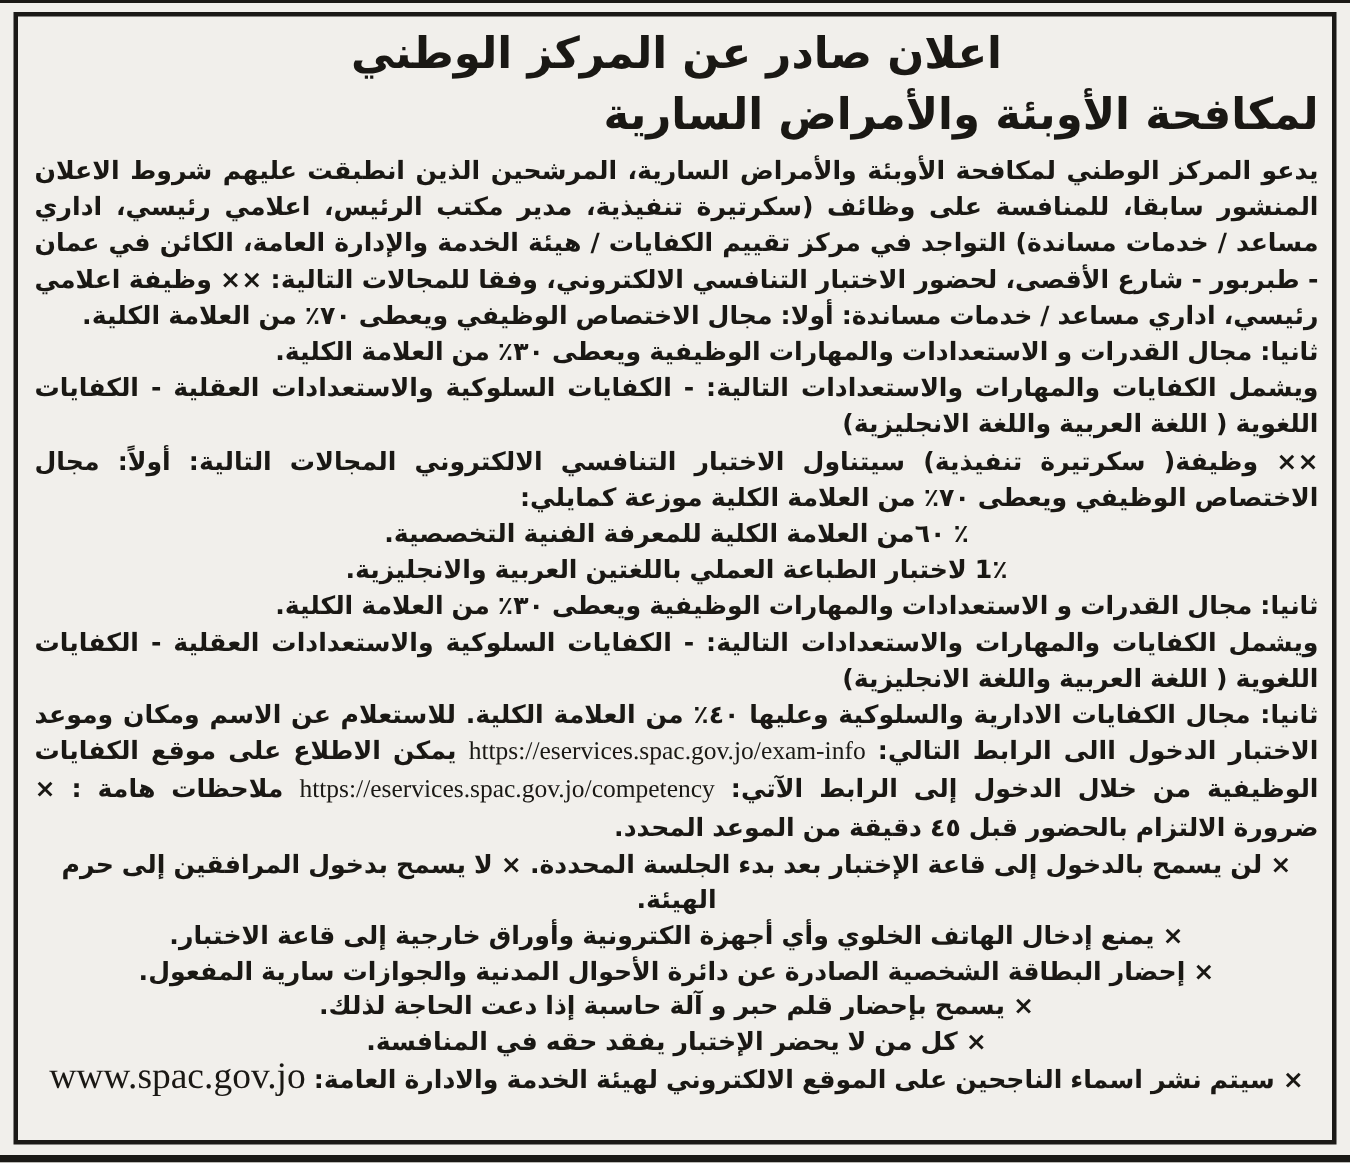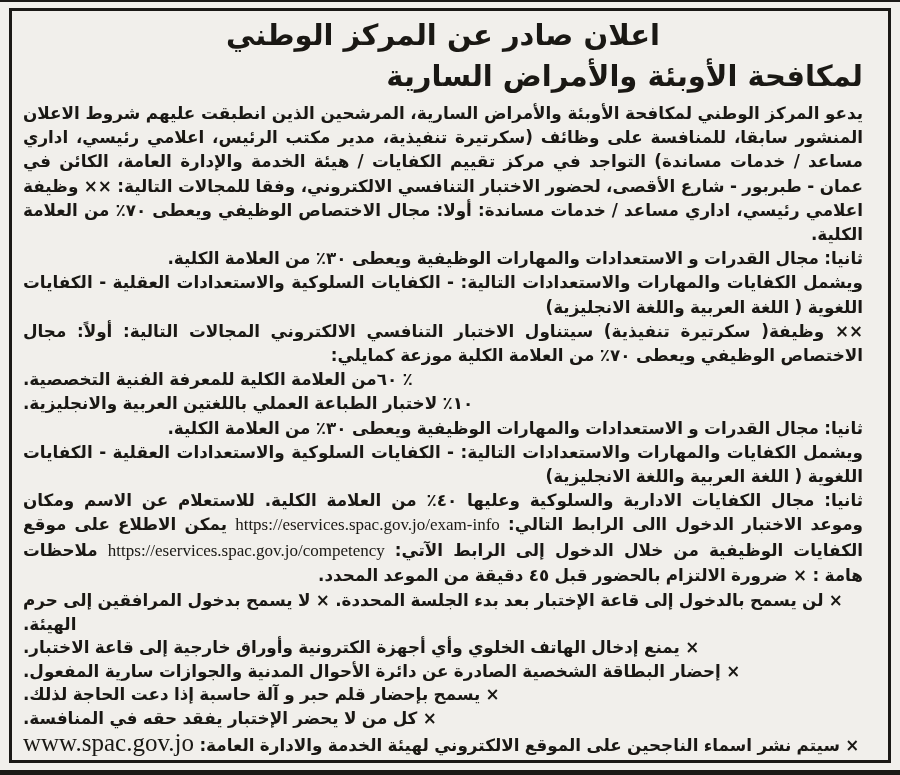--- a/index.html
+++ b/index.html
@@ -7,40 +7,40 @@
     width:900px;height:775px;
     background:#f1efeb;
     font-family:"DejaVu Sans",sans-serif;
   }
   .canvas{position:relative;width:900px;height:775px;overflow:hidden;background:#f1efeb;}
   .rule-top{position:absolute;top:0;left:0;width:100%;height:2px;background:#1b1916;}
   .rule-bottom{position:absolute;bottom:0;left:0;width:100%;height:5px;background:#1b1916;}
   .frame{
     position:absolute;top:8px;left:9px;right:9px;bottom:12px;
     border:3px solid #1b1916;
-    padding:2px 25px 4px 11px;
+    padding:2px 9px 4px 11px;
     direction:rtl;
     color:#1a1814;
     overflow:hidden;
   }
   .titles{text-align:center;}
   .title-line{
     font-size:29px;line-height:41px;font-weight:bold;margin:2px 0 0 0;
   }
   .title-line.second{margin:0 0 4px 0;text-align:right;}
   p.body-p{
     margin:0;
     font-size:16.8px;
     line-height:24.2px;
     font-weight:bold;
     word-spacing:-0.5px;
   }
   .j{text-align:justify;}
   .r{text-align:right;}
-  .c{text-align:left;}
+  .c{text-align:center;}
   .url{
     font-family:"Liberation Serif","DejaVu Serif",serif;
     font-weight:normal;
     font-size:17px;
     direction:ltr;
     unicode-bidi:isolate;
     letter-spacing:0px;
   }
   .url-big{font-size:25px;}
   .notes{margin-top:2px;}
@@ -56,21 +56,21 @@
     <div class="titles">
       <div class="title-line">اعلان صادر عن المركز الوطني</div>
       <div class="title-line second">لمكافحة الأوبئة والأمراض السارية</div>
     </div>
 
     <p class="body-p j">يدعو المركز الوطني لمكافحة الأوبئة والأمراض السارية، المرشحين الذين انطبقت عليهم شروط الاعلان المنشور سابقا، للمنافسة على وظائف (سكرتيرة تنفيذية، مدير مكتب الرئيس، اعلامي رئيسي، اداري مساعد / خدمات مساندة) التواجد في مركز تقييم الكفايات / هيئة الخدمة والإدارة العامة، الكائن في عمان - طبربور - شارع الأقصى، لحضور الاختبار التنافسي الالكتروني، وفقا للمجالات التالية: ×× وظيفة اعلامي رئيسي، اداري مساعد / خدمات مساندة: أولا: مجال الاختصاص الوظيفي ويعطى ٧٠٪ من العلامة الكلية.</p>
     <p class="body-p r">ثانيا: مجال القدرات و الاستعدادات والمهارات الوظيفية ويعطى ٣٠٪ من العلامة الكلية.</p>
     <p class="body-p j">ويشمل الكفايات والمهارات والاستعدادات التالية: - الكفايات السلوكية والاستعدادات العقلية - الكفايات اللغوية ( اللغة العربية واللغة الانجليزية)</p>
     <p class="body-p j">×× وظيفة( سكرتيرة تنفيذية) سيتناول الاختبار التنافسي الالكتروني المجالات التالية: أولاً: مجال الاختصاص الوظيفي ويعطى ٧٠٪ من العلامة الكلية موزعة كمايلي:</p>
     <p class="body-p c">٪ ٦٠من العلامة الكلية للمعرفة الفنية التخصصية.</p>
-    <p class="body-p c">١٠٪ لاختبار الطباعة العملي باللغتين العربية والانجليزية.</p>
+    <p class="body-p c">1٪ لاختبار الطباعة العملي باللغتين العربية والانجليزية.</p>
     <p class="body-p r">ثانيا: مجال القدرات و الاستعدادات والمهارات الوظيفية ويعطى ٣٠٪ من العلامة الكلية.</p>
     <p class="body-p j">ويشمل الكفايات والمهارات والاستعدادات التالية: - الكفايات السلوكية والاستعدادات العقلية - الكفايات اللغوية ( اللغة العربية واللغة الانجليزية)</p>
 
     <p class="body-p j">
       <span>ثانيا: مجال الكفايات الادارية والسلوكية وعليها ٤٠٪ من العلامة الكلية. للاستعلام عن الاسم ومكان وموعد الاختبار الدخول االى الرابط التالي: </span><span class="url" dir="ltr">https://eservices.spac.gov.jo/exam-info</span><span> يمكن الاطلاع على موقع الكفايات الوظيفية من خلال الدخول إلى الرابط الآتي: </span><span class="url" dir="ltr">https://eservices.spac.gov.jo/competency</span><span> ملاحظات هامة : × ضرورة الالتزام بالحضور قبل ٤٥ دقيقة من الموعد المحدد.</span>
     </p>
 
     <div class="notes">
       <p class="body-p c">× لن يسمح بالدخول إلى قاعة الإختبار بعد بدء الجلسة المحددة. × لا يسمح بدخول المرافقين إلى حرم الهيئة.</p>
       <p class="body-p c">× يمنع إدخال الهاتف الخلوي وأي أجهزة الكترونية وأوراق خارجية إلى قاعة الاختبار.</p>

